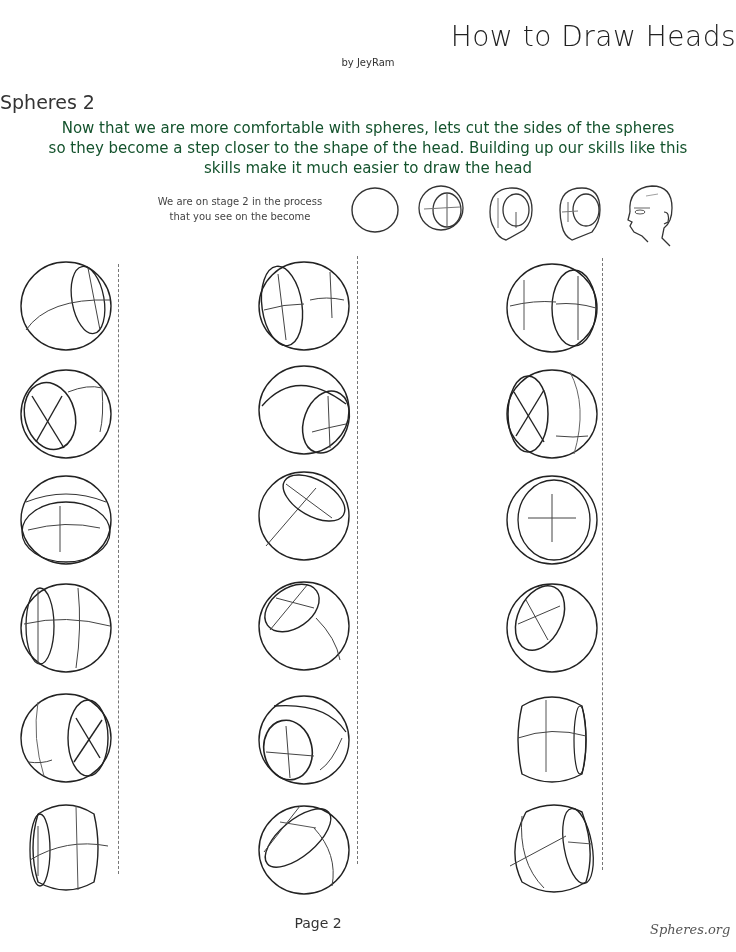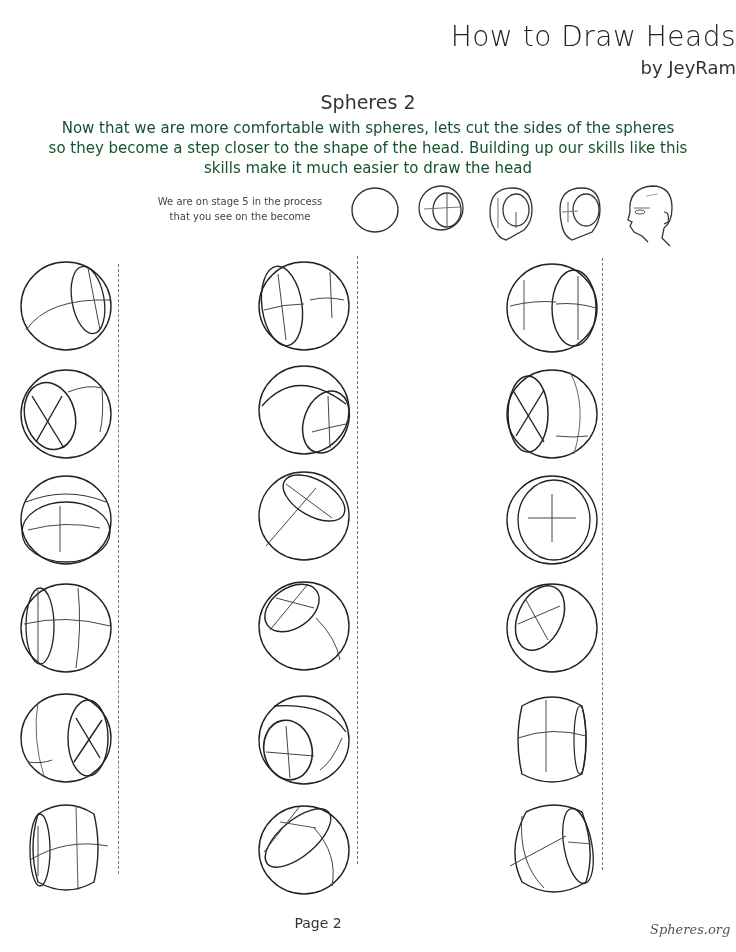--- a/index.html
+++ b/index.html
@@ -1,22 +1,22 @@
 <!DOCTYPE html>
 <html><head>
 <meta charset="utf-8">
 <style>
   html, body { margin:0; padding:0; background:#ffffff; }
   body { width:736px; height:952px; position:relative; overflow:hidden;
          font-family:"DejaVu Sans", "Liberation Sans", sans-serif; color:#2a2a2a; }
   .title { position:absolute; top:20px; left:0; width:736px; text-align:right;
            font-size:28px; font-weight:300; letter-spacing:0.5px; color:#222; }
-  .byline { position:absolute; top:57px; left:0; width:736px; text-align:right;
-            font-size:18px; color:#333; }
-  .subtitle { position:absolute; top:91px; left:0; width:736px; text-align:center;
+  .byline { position:absolute; top:57px; left:0; width:736px; text-align:center;
+            font-size:10px; color:#333; }
+  .subtitle { position:absolute; top:91px; left:0; width:736px; 
               font-size:19px; color:#333; }
   .intro { position:absolute; top:118px; left:30px; width:676px; text-align:center;
            font-size:15px; line-height:20px; color:#14532d; }
   .stage-note { position:absolute; top:194px; left:130px; width:220px; text-align:center;
                 font-size:10px; line-height:15px; color:#444; }
   .stages { position:absolute; top:182px; left:346px; width:340px; height:70px; }
   .stages svg { position:absolute; top:0; }
   .col-line { position:absolute; width:0; border-left:1.4px dashed #777; }
   .sphere { position:absolute; width:96px; height:96px; }
   .sphere svg { width:96px; height:96px; overflow:visible; }
@@ -32,21 +32,21 @@
 <div class="byline">by JeyRam</div>
 <div class="subtitle">Spheres 2</div>
 
 <div class="intro">
   <div>Now that we are more comfortable with spheres, lets cut the sides of the spheres</div>
   <div>so they become a step closer to the shape of the head. Building up our skills like this</div>
   <div>skills make it much easier to draw the head</div>
 </div>
 
 <div class="stage-note">
-  <div>We are on stage 5 in the process</div>
+  <div>We are on stage 2 in the process</div>
   <div>that you see on the become</div>
 </div>
 
 <div class="stages">
   <svg style="left:2px" width="54" height="60" viewBox="0 0 54 60">
     <ellipse cx="27" cy="28" rx="23" ry="22" fill="none" stroke="#333" stroke-width="1.4"></ellipse>
   </svg>
   <svg style="left:70px" width="54" height="60" viewBox="0 0 54 60">
     <ellipse cx="25" cy="26" rx="22" ry="22" fill="none" stroke="#333" stroke-width="1.3"></ellipse>
     <ellipse cx="31" cy="28" rx="14" ry="17" fill="none" stroke="#333" stroke-width="1.3"></ellipse>

